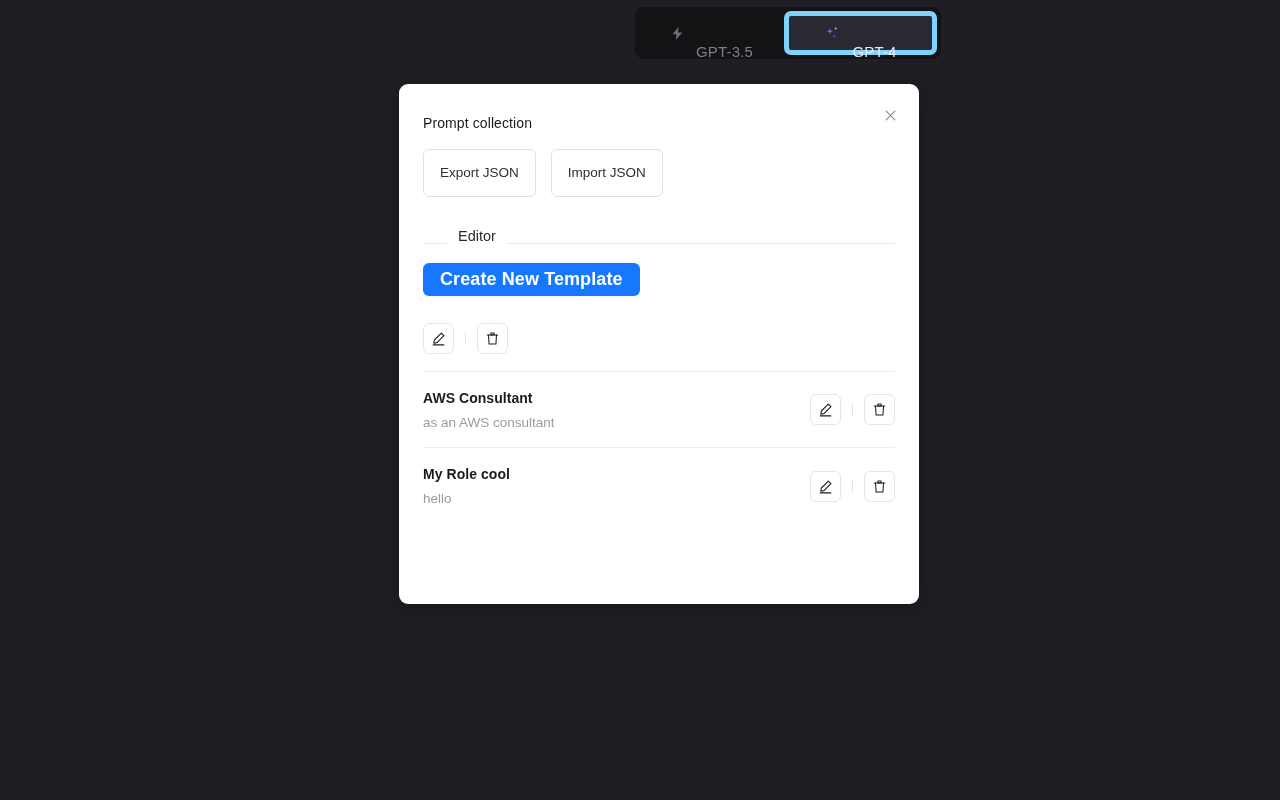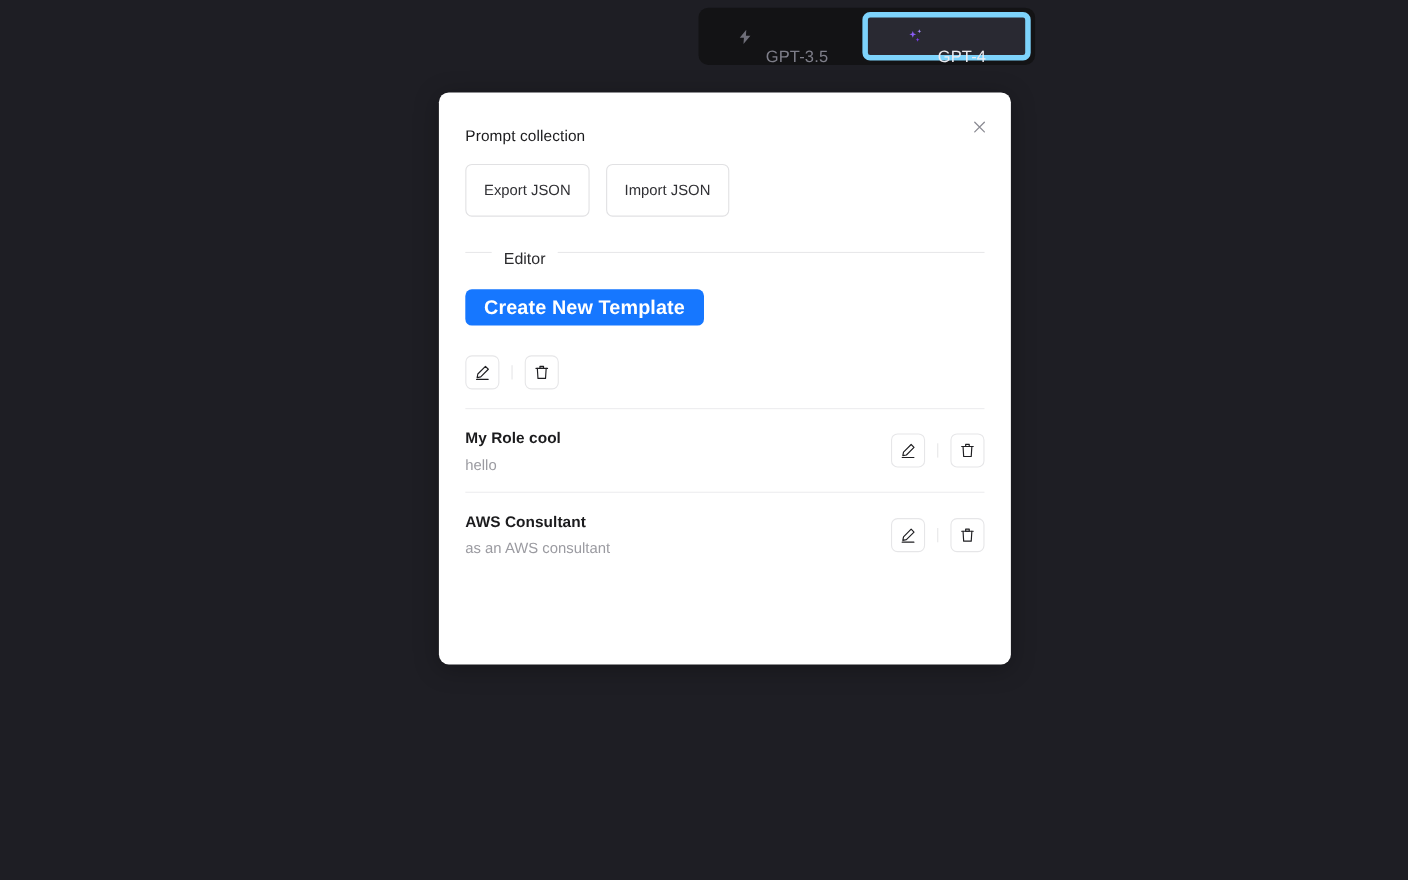--- a/index.html
+++ b/index.html
@@ -113,21 +113,21 @@
     color: #303034;
     font-family: "Liberation Sans", sans-serif;
     cursor: pointer;
     line-height: 1;
     white-space: nowrap;
   }
 
   
   .section-divider {
     display: flex;
-    align-items: flex-start;
+    align-items: flex-end;
     gap: 11px;
     margin-top: 32px;
   }
   .section-divider .rule-short {
     width: 24px;
     height: 1px;
     background: #e8e8ea;
     flex: 0 0 auto;
   }
   .section-divider .rule-long {
@@ -286,22 +286,22 @@
             <path d="M3.6 6.3h16.8"></path>
             <path d="M9.4 3.2h5.2v3.1H9.4z"></path>
             <path d="M5.6 6.3 6.5 20.8h11l.9-14.5"></path>
           </svg>
         </button>
       </div>
     </div>
 
     <div class="template-row">
       <div class="tpl-text">
-        <div class="tpl-name">My Role cool</div>
-        <div class="tpl-desc">hello</div>
+        <div class="tpl-name">AWS Consultant</div>
+        <div class="tpl-desc">as an AWS consultant</div>
       </div>
       <div class="row-actions">
         <button class="icon-btn">
           <svg viewBox="0 0 24 24" fill="none" stroke="#1f1f22" stroke-width="1.7" stroke-linecap="round" stroke-linejoin="round" aria-hidden="true">
             <path d="M16.5 3.3 20.7 7.5 9.6 18.6 4.4 19.6 5.4 14.4z"></path>
             <path d="M3.5 22.2h17"></path>
           </svg>
         </button>
         <span class="action-sep"></span>
         <button class="icon-btn">
@@ -309,22 +309,22 @@
             <path d="M3.6 6.3h16.8"></path>
             <path d="M9.4 3.2h5.2v3.1H9.4z"></path>
             <path d="M5.6 6.3 6.5 20.8h11l.9-14.5"></path>
           </svg>
         </button>
       </div>
     </div>
 
     <div class="template-row">
       <div class="tpl-text">
-        <div class="tpl-name">AWS Consultant</div>
-        <div class="tpl-desc">as an AWS consultant</div>
+        <div class="tpl-name">My Role cool</div>
+        <div class="tpl-desc">hello</div>
       </div>
       <div class="row-actions">
         <button class="icon-btn">
           <svg viewBox="0 0 24 24" fill="none" stroke="#1f1f22" stroke-width="1.7" stroke-linecap="round" stroke-linejoin="round" aria-hidden="true">
             <path d="M16.5 3.3 20.7 7.5 9.6 18.6 4.4 19.6 5.4 14.4z"></path>
             <path d="M3.5 22.2h17"></path>
           </svg>
         </button>
         <span class="action-sep"></span>
         <button class="icon-btn">

